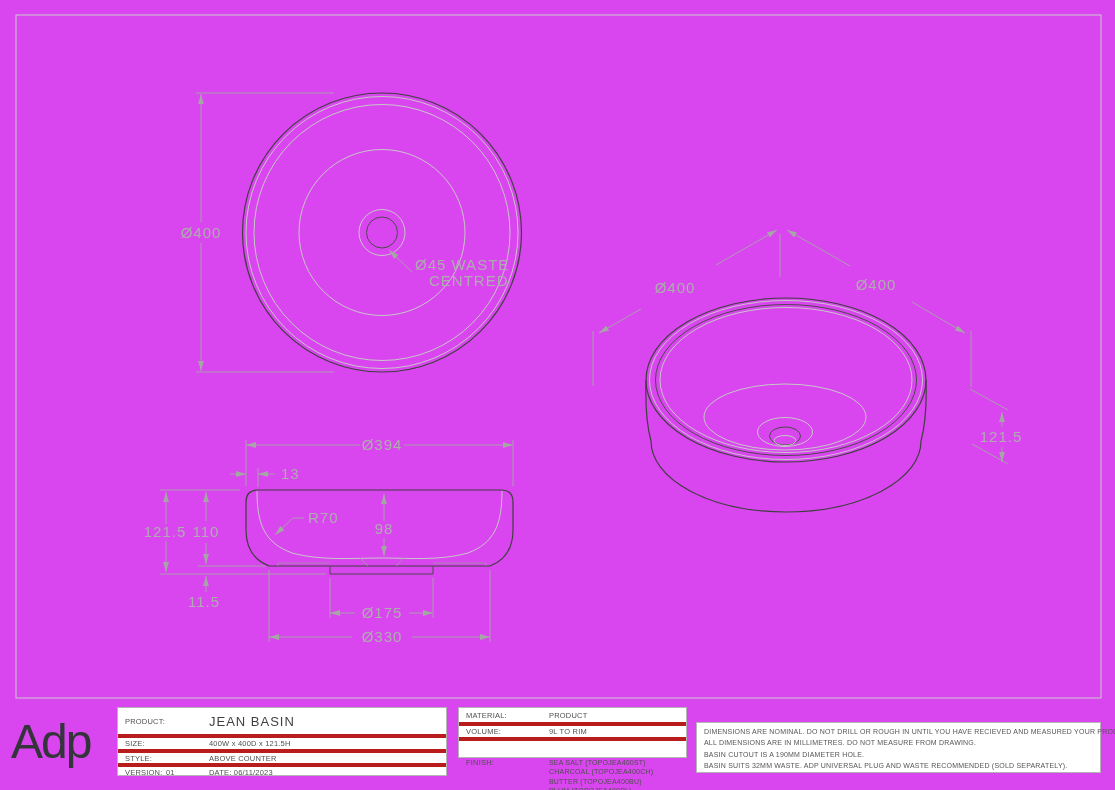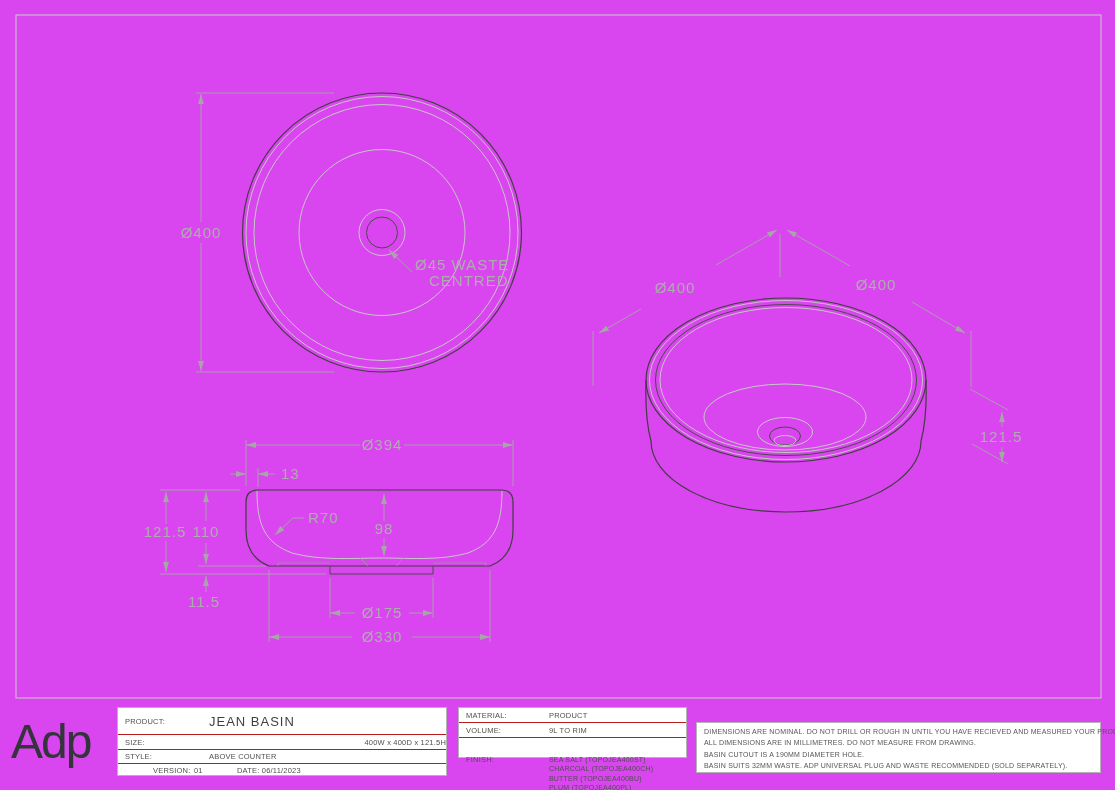--- a/index.html
+++ b/index.html
@@ -10,21 +10,21 @@
   .ln-d1{stroke:#4a4a4a;stroke-width:1;fill:none;}
   .ln-l{stroke:#c7c7c7;stroke-width:1;fill:none;}
   .ln-m{stroke:#9a9a9a;stroke-width:0.8;fill:none;}
   .ln-dim{stroke:#a6a6a6;stroke-width:0.9;fill:none;}
   .txt-dim{font-size:15px;letter-spacing:1px;fill:#adadad;font-family:"Liberation Sans",sans-serif;}
   .border-rect{stroke:#cbcbcb;stroke-width:1;fill:none;}
 
   
   .tb{position:absolute;box-sizing:border-box;border:1px solid #b5b5b5;background:#fff;}
   .tb-row{box-sizing:border-box;display:flex;align-items:center;padding-left:7px;
-          border-top:1px solid #b91c1c;color:#4f4f4f;font-size:7.5px;letter-spacing:0.2px;}
+          border-top:4px solid #b91c1c;color:#4f4f4f;font-size:7.5px;letter-spacing:0.2px;}
   .tb-row:first-child{border-top:none;}
   .lbl{flex:none;}
   .big-val{font-size:13px;letter-spacing:1px;color:#3f3f3f;}
   .notes-line{color:#555;font-size:7px;letter-spacing:0.2px;line-height:11.4px;white-space:nowrap;}
   .finish-stack{display:flex;flex-direction:column;line-height:9.3px;font-size:7px;}
   .logo{position:absolute;left:11px;top:718px;font-size:48px;font-weight:400;
         color:#33353b;letter-spacing:-2px;line-height:48px;}
 </style>
 </head>
 <body>
@@ -156,30 +156,30 @@
     </g>
   </svg>
 
   <div class="logo">Adp</div>
 
   <div class="tb" style="left:117px;top:707px;width:330px;height:69px;">
     <div class="tb-row" style="height:26px;">
       <span class="lbl" style="width:84px;">PRODUCT:</span>
       <span class="big-val">JEAN BASIN</span>
     </div>
-    <div class="tb-row" style="height:15px;justify-content:space-between;">
+    <div class="tb-row" style="height:15px;">
       <span class="lbl" style="width:84px;">SIZE:</span>
       <span>400W x 400D x 121.5H</span>
     </div>
     <div class="tb-row" style="height:14px;">
       <span class="lbl" style="width:84px;">STYLE:</span>
       <span>ABOVE COUNTER</span>
     </div>
     <div class="tb-row" style="height:14px;">
-      <span class="lbl" style="width:41px;margin-left:28px;">VERSION:</span>
+      <span class="lbl" style="width:41px;">VERSION:</span>
       <span class="lbl" style="width:43px;">01</span>
       <span>DATE: 06/11/2023</span>
     </div>
   </div>
 
   <div class="tb" style="left:458px;top:707px;width:229px;height:51px;">
     <div class="tb-row" style="height:14px;">
       <span class="lbl" style="width:83px;">MATERIAL:</span>
       <span>PRODUCT</span>
     </div>

